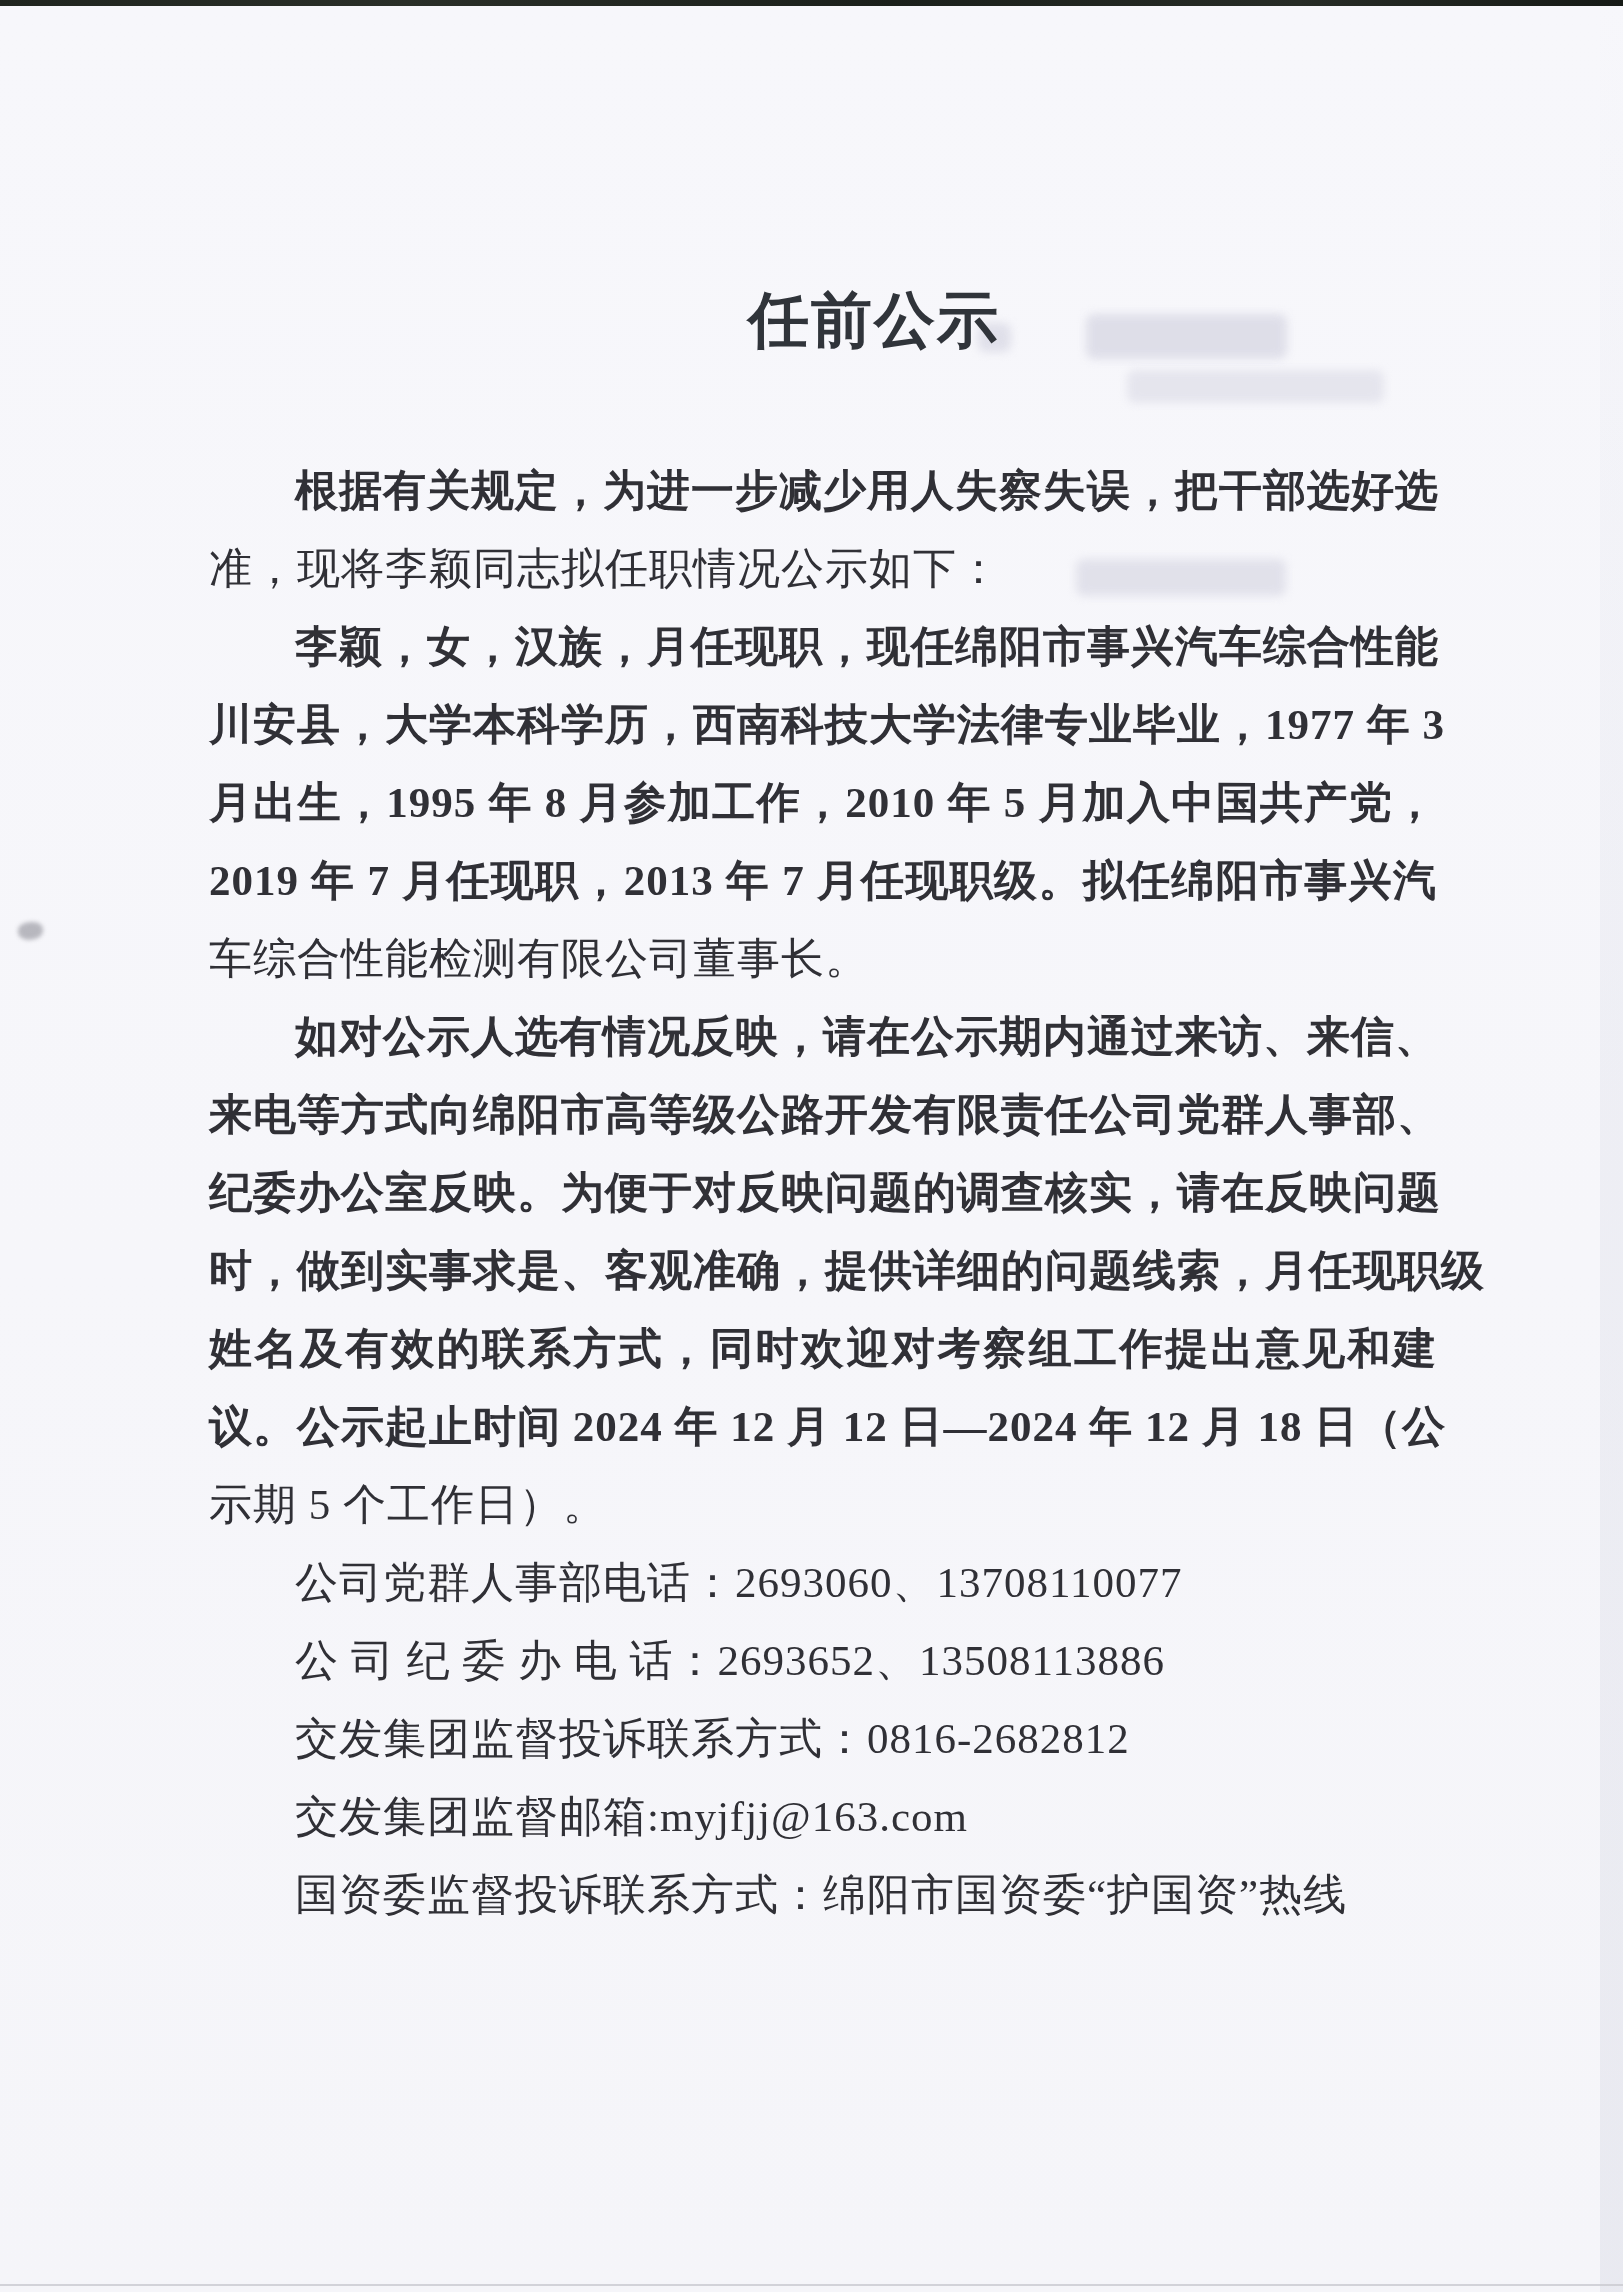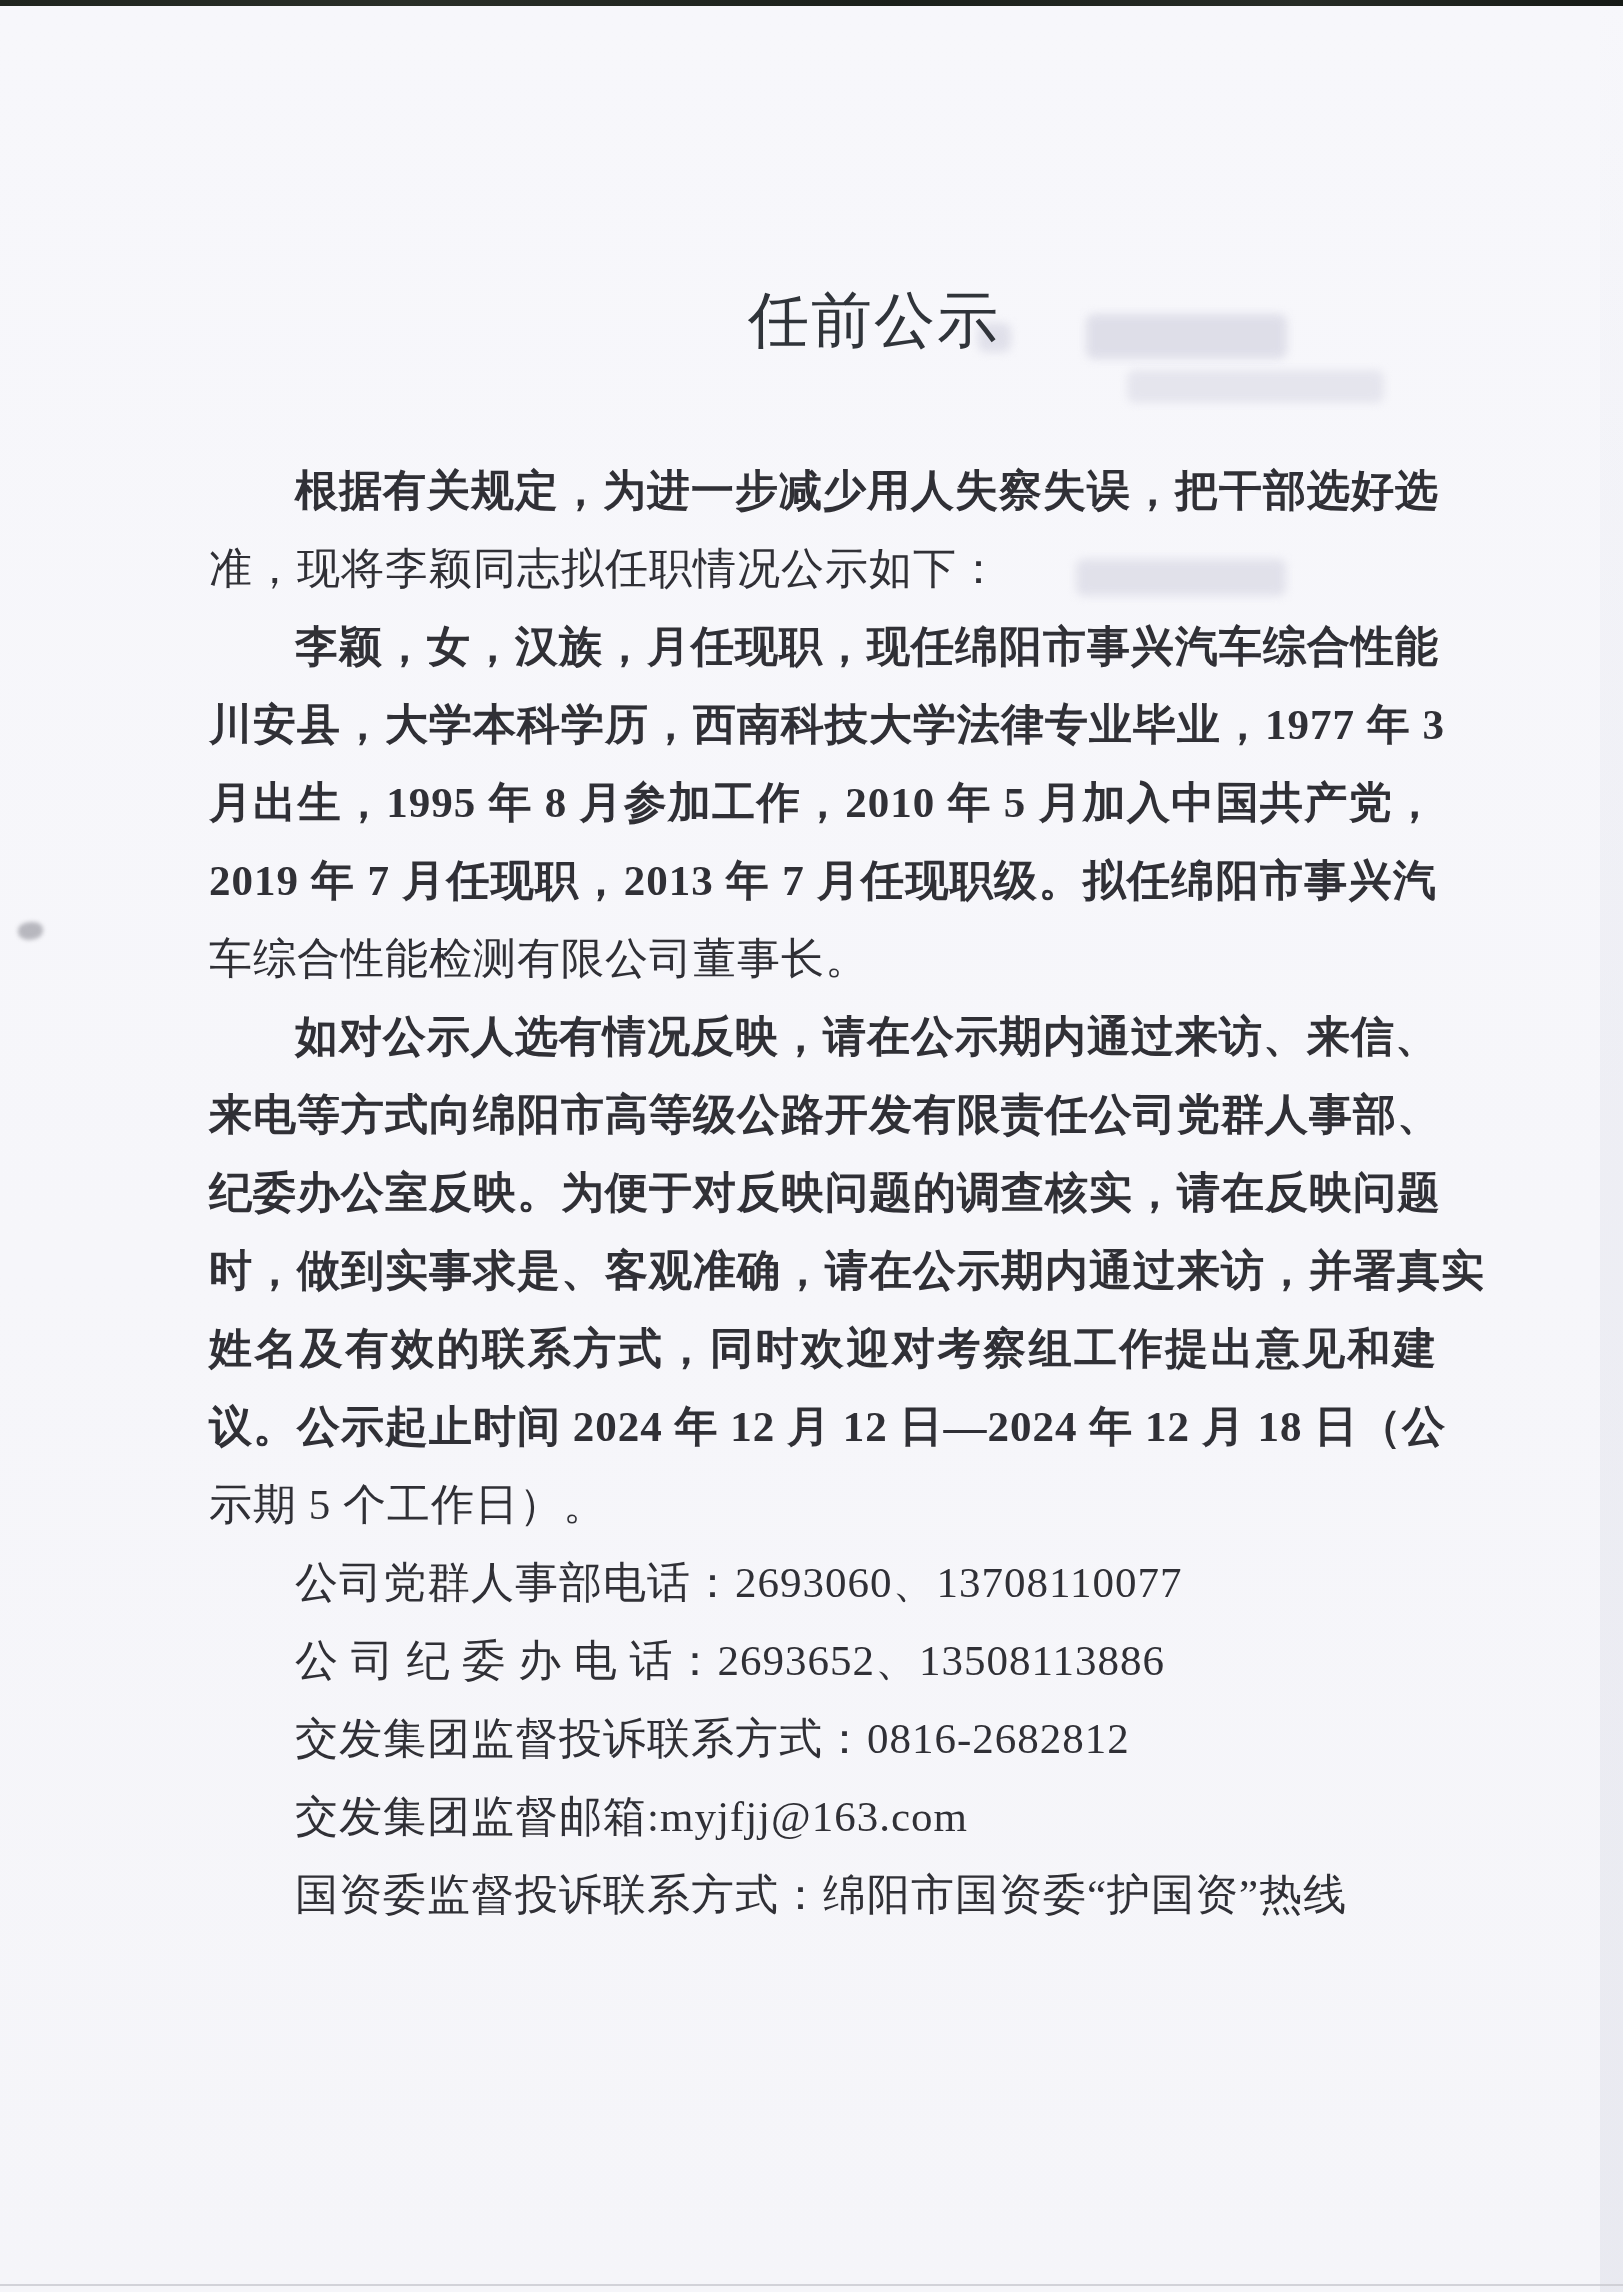--- a/index.html
+++ b/index.html
@@ -31,21 +31,21 @@
     width: 100%; height: 2px;
     background: #c9c9d0;
     opacity: .8;
   }
   .title {
     position: absolute;
     left: 748px;
     top: 280px;
     margin: 0;
     font-size: 61px;
-    font-weight: 400;
+    font-weight: 700;
     letter-spacing: 2px;
     color: #30343a;
     white-space: nowrap;
   }
   .doc-body {
     position: absolute;
     left: 209px;
     top: 452px;
     width: 1228px;
   }
@@ -115,21 +115,21 @@
 
     <div class="line indent just">李颖，女，汉族，月任现职，现任绵阳市事兴汽车综合性能</div>
     <div class="line just">川安县，大学本科学历，西南科技大学法律专业毕业，1977 年 3</div>
     <div class="line just">月出生，1995 年 8 月参加工作，2010 年 5 月加入中国共产党，</div>
     <div class="line just">2019 年 7 月任现职，2013 年 7 月任现职级。拟任绵阳市事兴汽</div>
     <div class="line">车综合性能检测有限公司董事长。</div>
 
     <div class="line indent just">如对公示人选有情况反映，请在公示期内通过来访、来信、</div>
     <div class="line just">来电等方式向绵阳市高等级公路开发有限责任公司党群人事部、</div>
     <div class="line just">纪委办公室反映。为便于对反映问题的调查核实，请在反映问题</div>
-    <div class="line just">时，做到实事求是、客观准确，请在公示期内通过来访，并署真实</div>
+    <div class="line just">时，做到实事求是、客观准确，提供详细的问题线索，月任现职级</div>
     <div class="line just">姓名及有效的联系方式，同时欢迎对考察组工作提出意见和建</div>
     <div class="line just">议。公示起止时间 2024 年 12 月 12 日—2024 年 12 月 18 日（公</div>
     <div class="line">示期 5 个工作日）。</div>
 
     <div class="line indent">公司党群人事部电话：2693060、13708110077</div>
     <div class="line indent">公 司 纪 委 办 电 话：2693652、13508113886</div>
     <div class="line indent">交发集团监督投诉联系方式：0816-2682812</div>
     <div class="line indent">交发集团监督邮箱:myjfjj@163.com</div>
     <div class="line indent">国资委监督投诉联系方式：绵阳市国资委“护国资”热线</div>
   </div>

